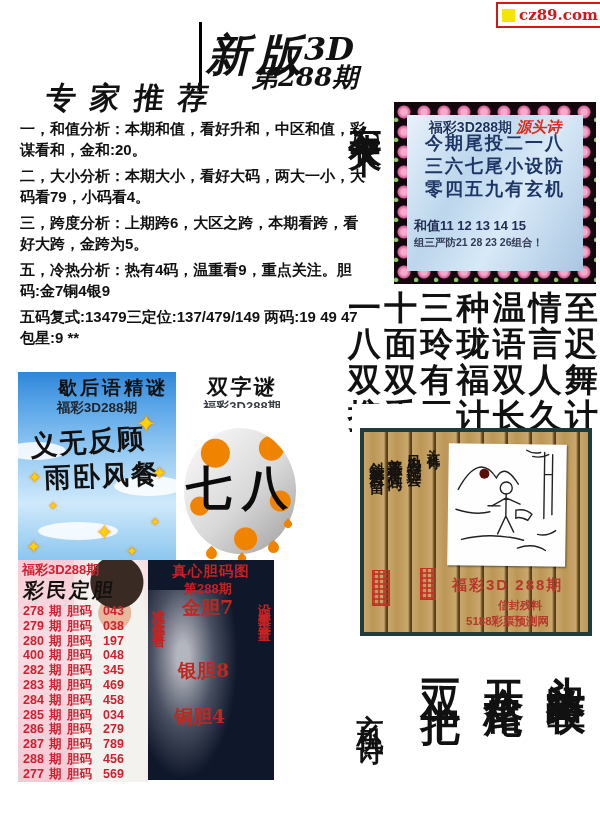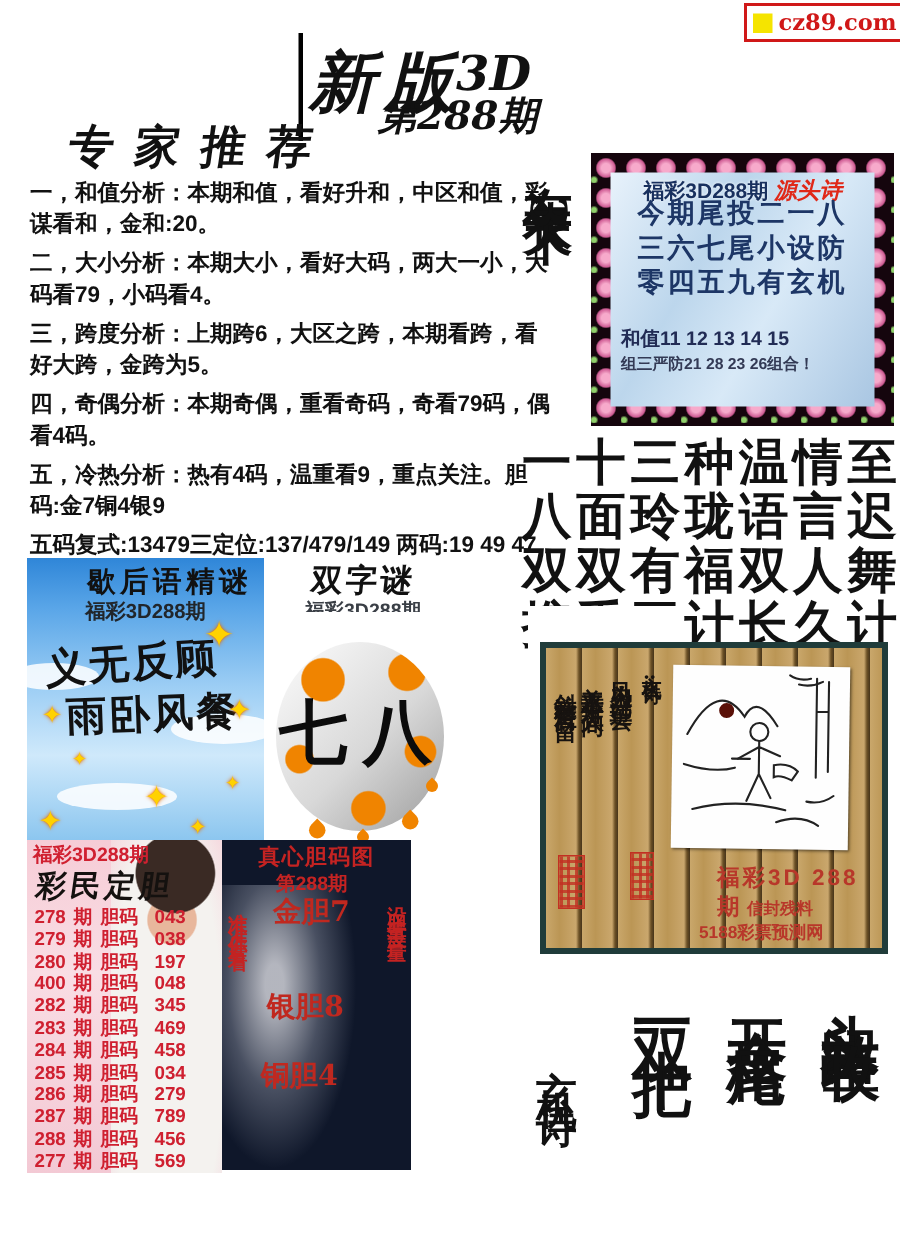--- a/index.html
+++ b/index.html
@@ -87,21 +87,21 @@
   .zdan{position:absolute;font-size:19px;font-weight:bold;color:#c0281f;font-family:"DejaVu Serif",serif;}
   
   .wbox{left:360px;top:428px;width:232px;height:208px;box-sizing:border-box;border:4px solid #203c3a;
         background:repeating-linear-gradient(90deg,#c9a76b 0px,#bb9655 9px,#caa76d 20px,#6b5026 22px,#46341a 24px);}
   .wcol{position:absolute;writing-mode:vertical-rl;font-family:"DejaVu Serif",serif;font-weight:bold;color:#171310;letter-spacing:3px;}
   .sketch{position:absolute;left:84px;top:12px;width:118px;height:122px;background:#fefefe;transform:rotate(.8deg);
           box-shadow:1px 1px 2px rgba(0,0,0,.5);}
   .seal{position:absolute;border:1.5px solid #c23022;background:
         repeating-linear-gradient(0deg,rgba(194,48,34,.8) 0 2px,rgba(0,0,0,0) 2px 5px),
         repeating-linear-gradient(90deg,rgba(194,48,34,.8) 0 2px,rgba(0,0,0,0) 2px 5px);}
-  .wissue{position:absolute;left:88px;top:144px;font-size:15px;font-weight:bold;color:#b8372a;letter-spacing:2px;margin-left:26px;}
+  .wissue{position:absolute;left:88px;top:144px;font-size:15px;font-weight:bold;color:#b8372a;letter-spacing:2px;}
   .wnote1{position:absolute;left:134px;top:166px;font-size:11px;font-weight:bold;color:#b8372a;}
   .wnote2{position:absolute;left:102px;top:182px;font-size:11.5px;font-weight:bold;color:#b8372a;}
   
   .bptitle{left:352px;top:692px;writing-mode:vertical-rl;font-size:27px;letter-spacing:12px;}
   .bpcol{writing-mode:vertical-rl;font-size:40px;letter-spacing:7px;}
 </style>
 </head>
 <body>
 
 <div id="page">
@@ -114,21 +114,20 @@
   <div class="abs vbar"></div>
   <div class="abs t-main serifcal">新版</div>
   <div class="abs t-game serifcal">3D</div>
   <div class="abs t-issue serifcal">第288期</div>
 
   <div class="abs heading serifcal">专家推荐</div>
   <div class="abs expert">
     <p>一，和值分析：本期和值，看好升和，中区和值，彩谋看和，金和:20。</p>
     <p>二，大小分析：本期大小，看好大码，两大一小，大码看79，小码看4。</p>
     <p>三，跨度分析：上期跨6，大区之跨，本期看跨，看好大跨，金跨为5。</p>
-    <p>四，奇偶分析：本期奇偶，重看奇码，奇看79码，偶看4码。</p>
     <p>五，冷热分析：热有4码，温重看9，重点关注。胆码:金7铜4银9</p>
     <p>五码复式:13479三定位:137/479/149 两码:19 49 47 包星:9 **</p>
   </div>
 
   <div class="abs buyi serifcal">布衣天下3</div>
 
   <div class="abs ybox">
     <div class="yin">
       <div class="yhead">
         <span class="yissue">福彩3D288期</span>

